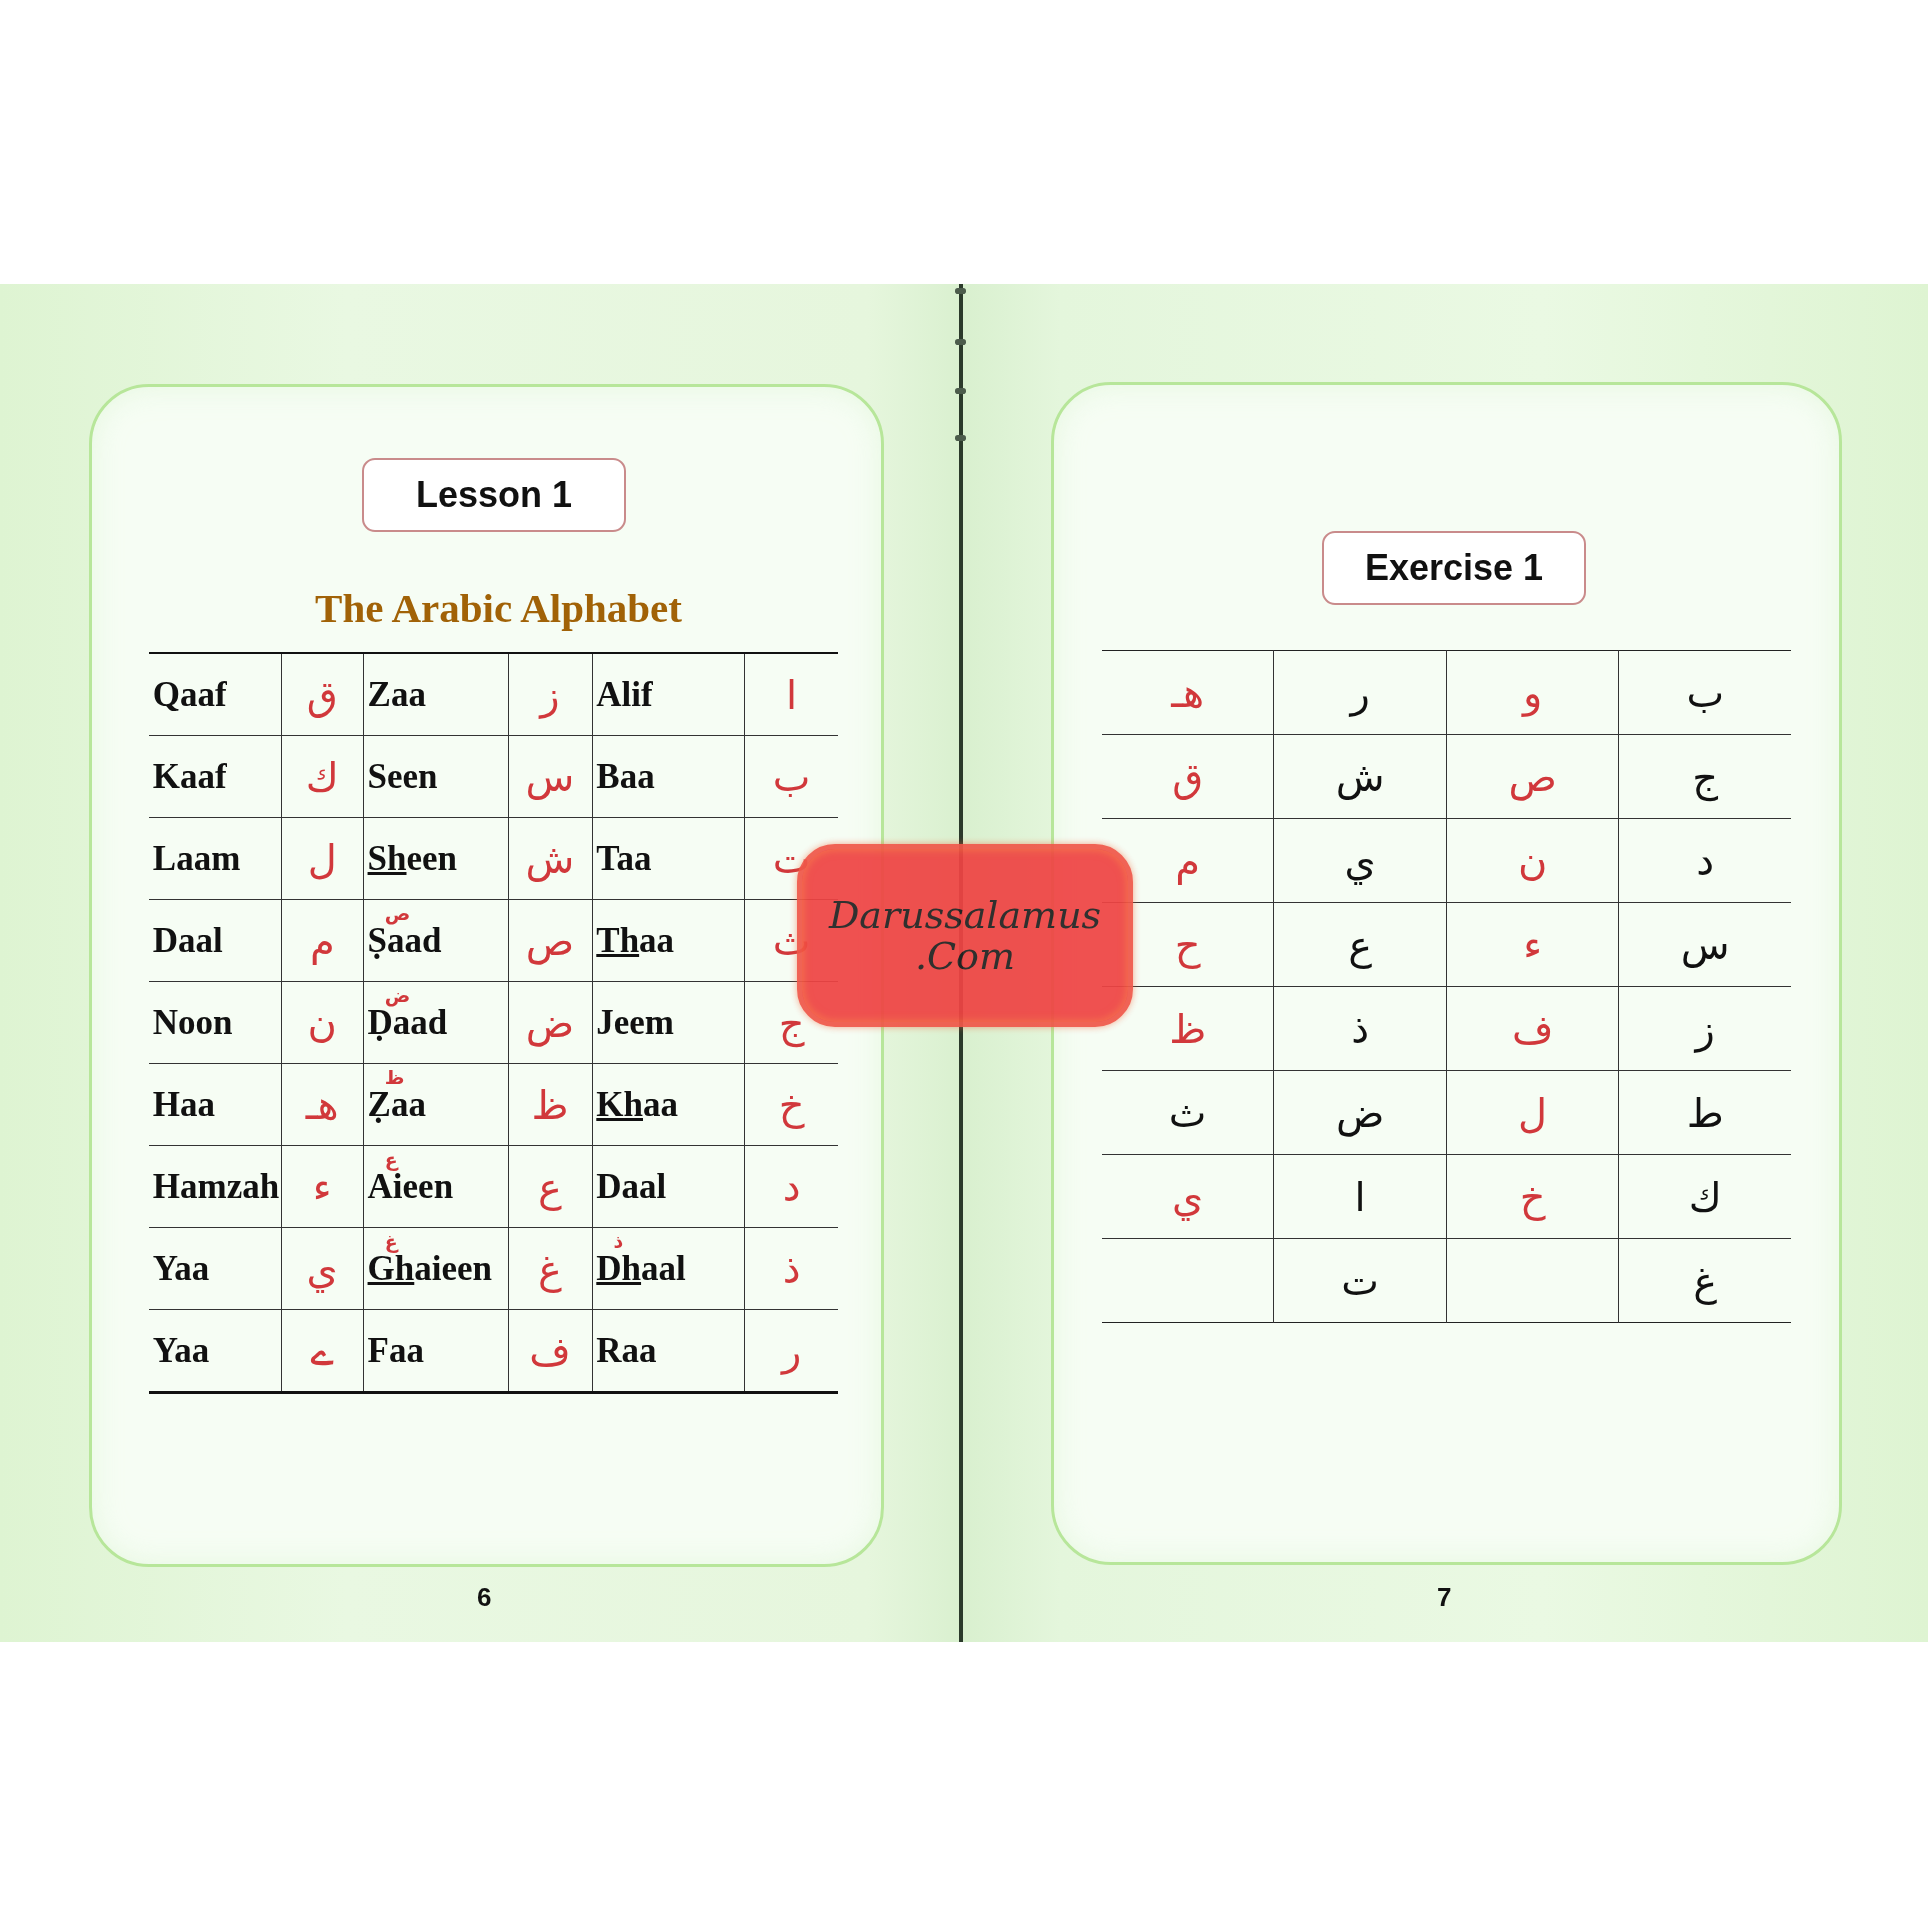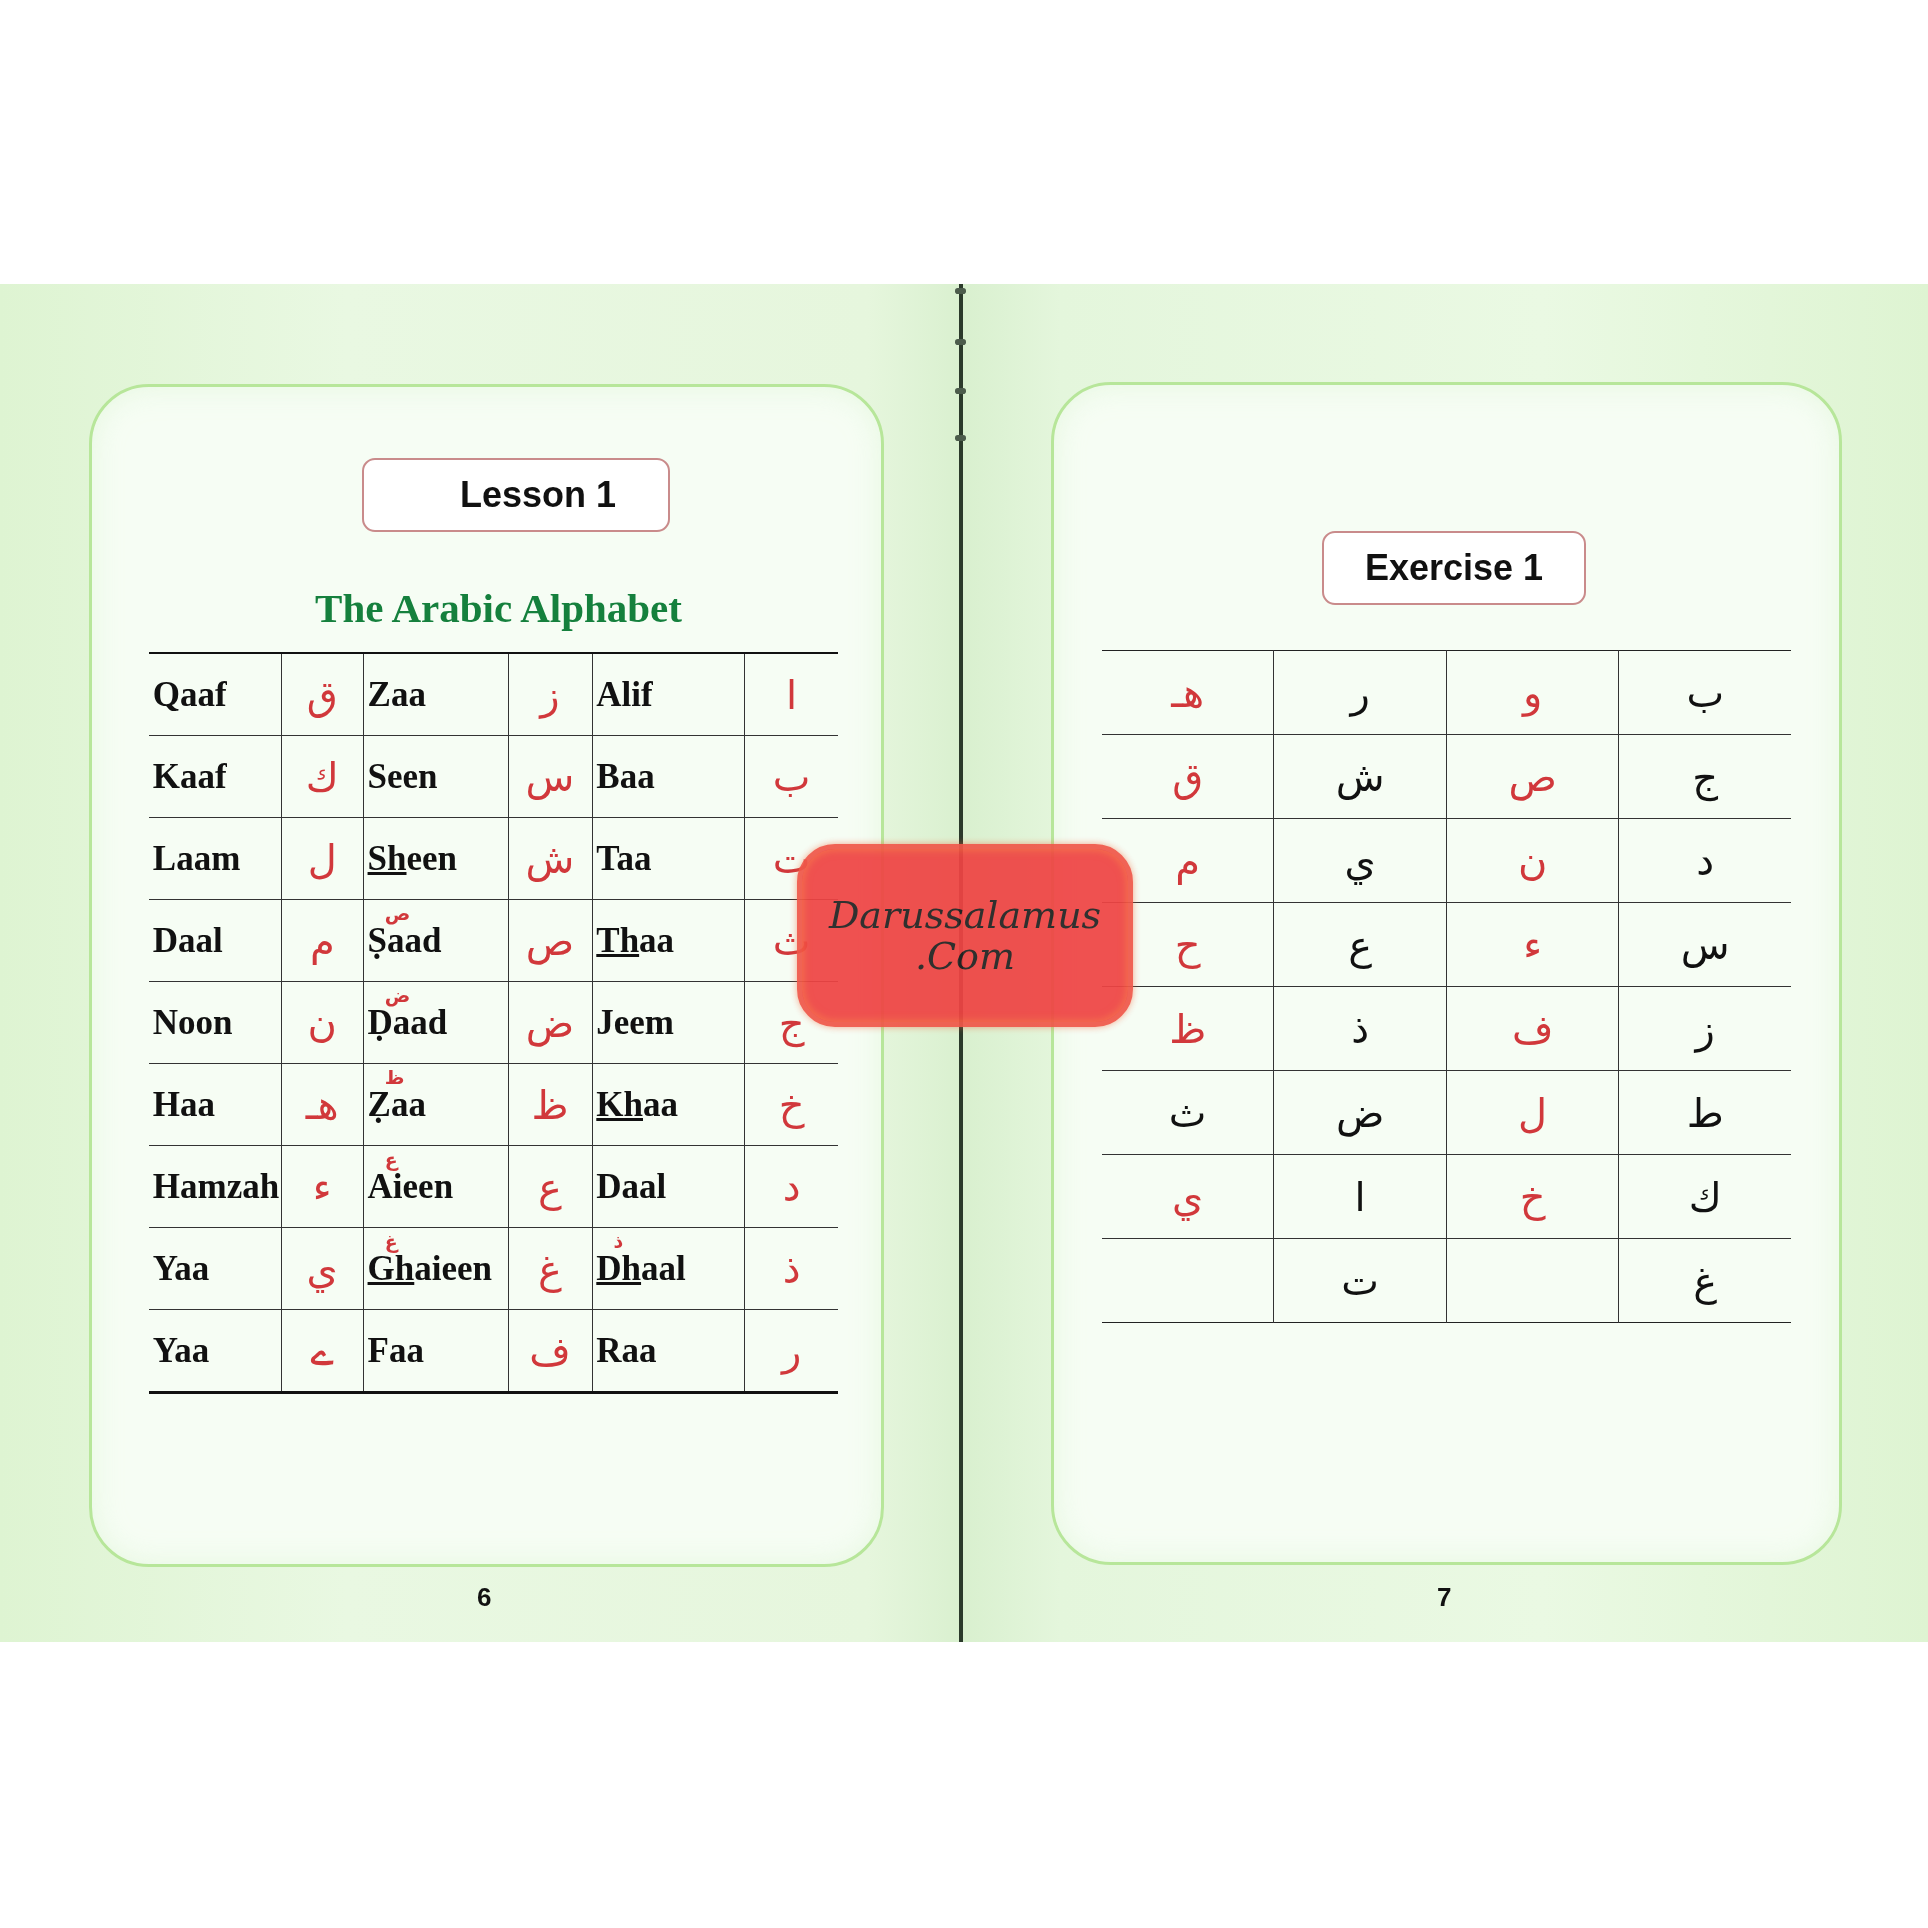--- a/index.html
+++ b/index.html
@@ -22,26 +22,26 @@
     box-shadow: inset 0 0 28px rgba(220,245,210,0.6);
   }
   .card.left { left:89px; top:384px; width:789px; height:1177px; }
   .card.right { left:1051px; top:382px; width:785px; height:1177px; }
 
   .label-box {
     position:absolute; border:2.8px double #c98b8b; border-radius:13px; background:#ffffff;
     display:flex; align-items:center; justify-content:center;
     font-family:"Liberation Sans", sans-serif; font-weight:bold; color:#111; font-size:36px;
   }
-  .label-box.lesson { left:362px; top:458px; width:260px; height:70px;padding-left:44px; }
+  .label-box.lesson { left:362px; top:458px; width:260px; height:70px; }
   .label-box.exercise { left:1322px; top:531px; width:260px; height:70px; }
 
   .page-title {
     position:absolute; left:188px; top:584px; width:621px; text-align:center;
-    color:#15803d; font-weight:bold; font-size:41px; font-family:"Liberation Serif", serif;
+    color:#a16207; font-weight:bold; font-size:41px; font-family:"Liberation Serif", serif;
   }
 
   
   .alpha-table {
     position:absolute; left:149px; top:652px; width:689px;
     border-collapse:collapse; border-top:2.8px solid #111; border-bottom:3.8px solid #111;
   }
   .alpha-table td {
     height:81px; border-bottom:1.9px solid #333; padding:0; vertical-align:middle;
   }

